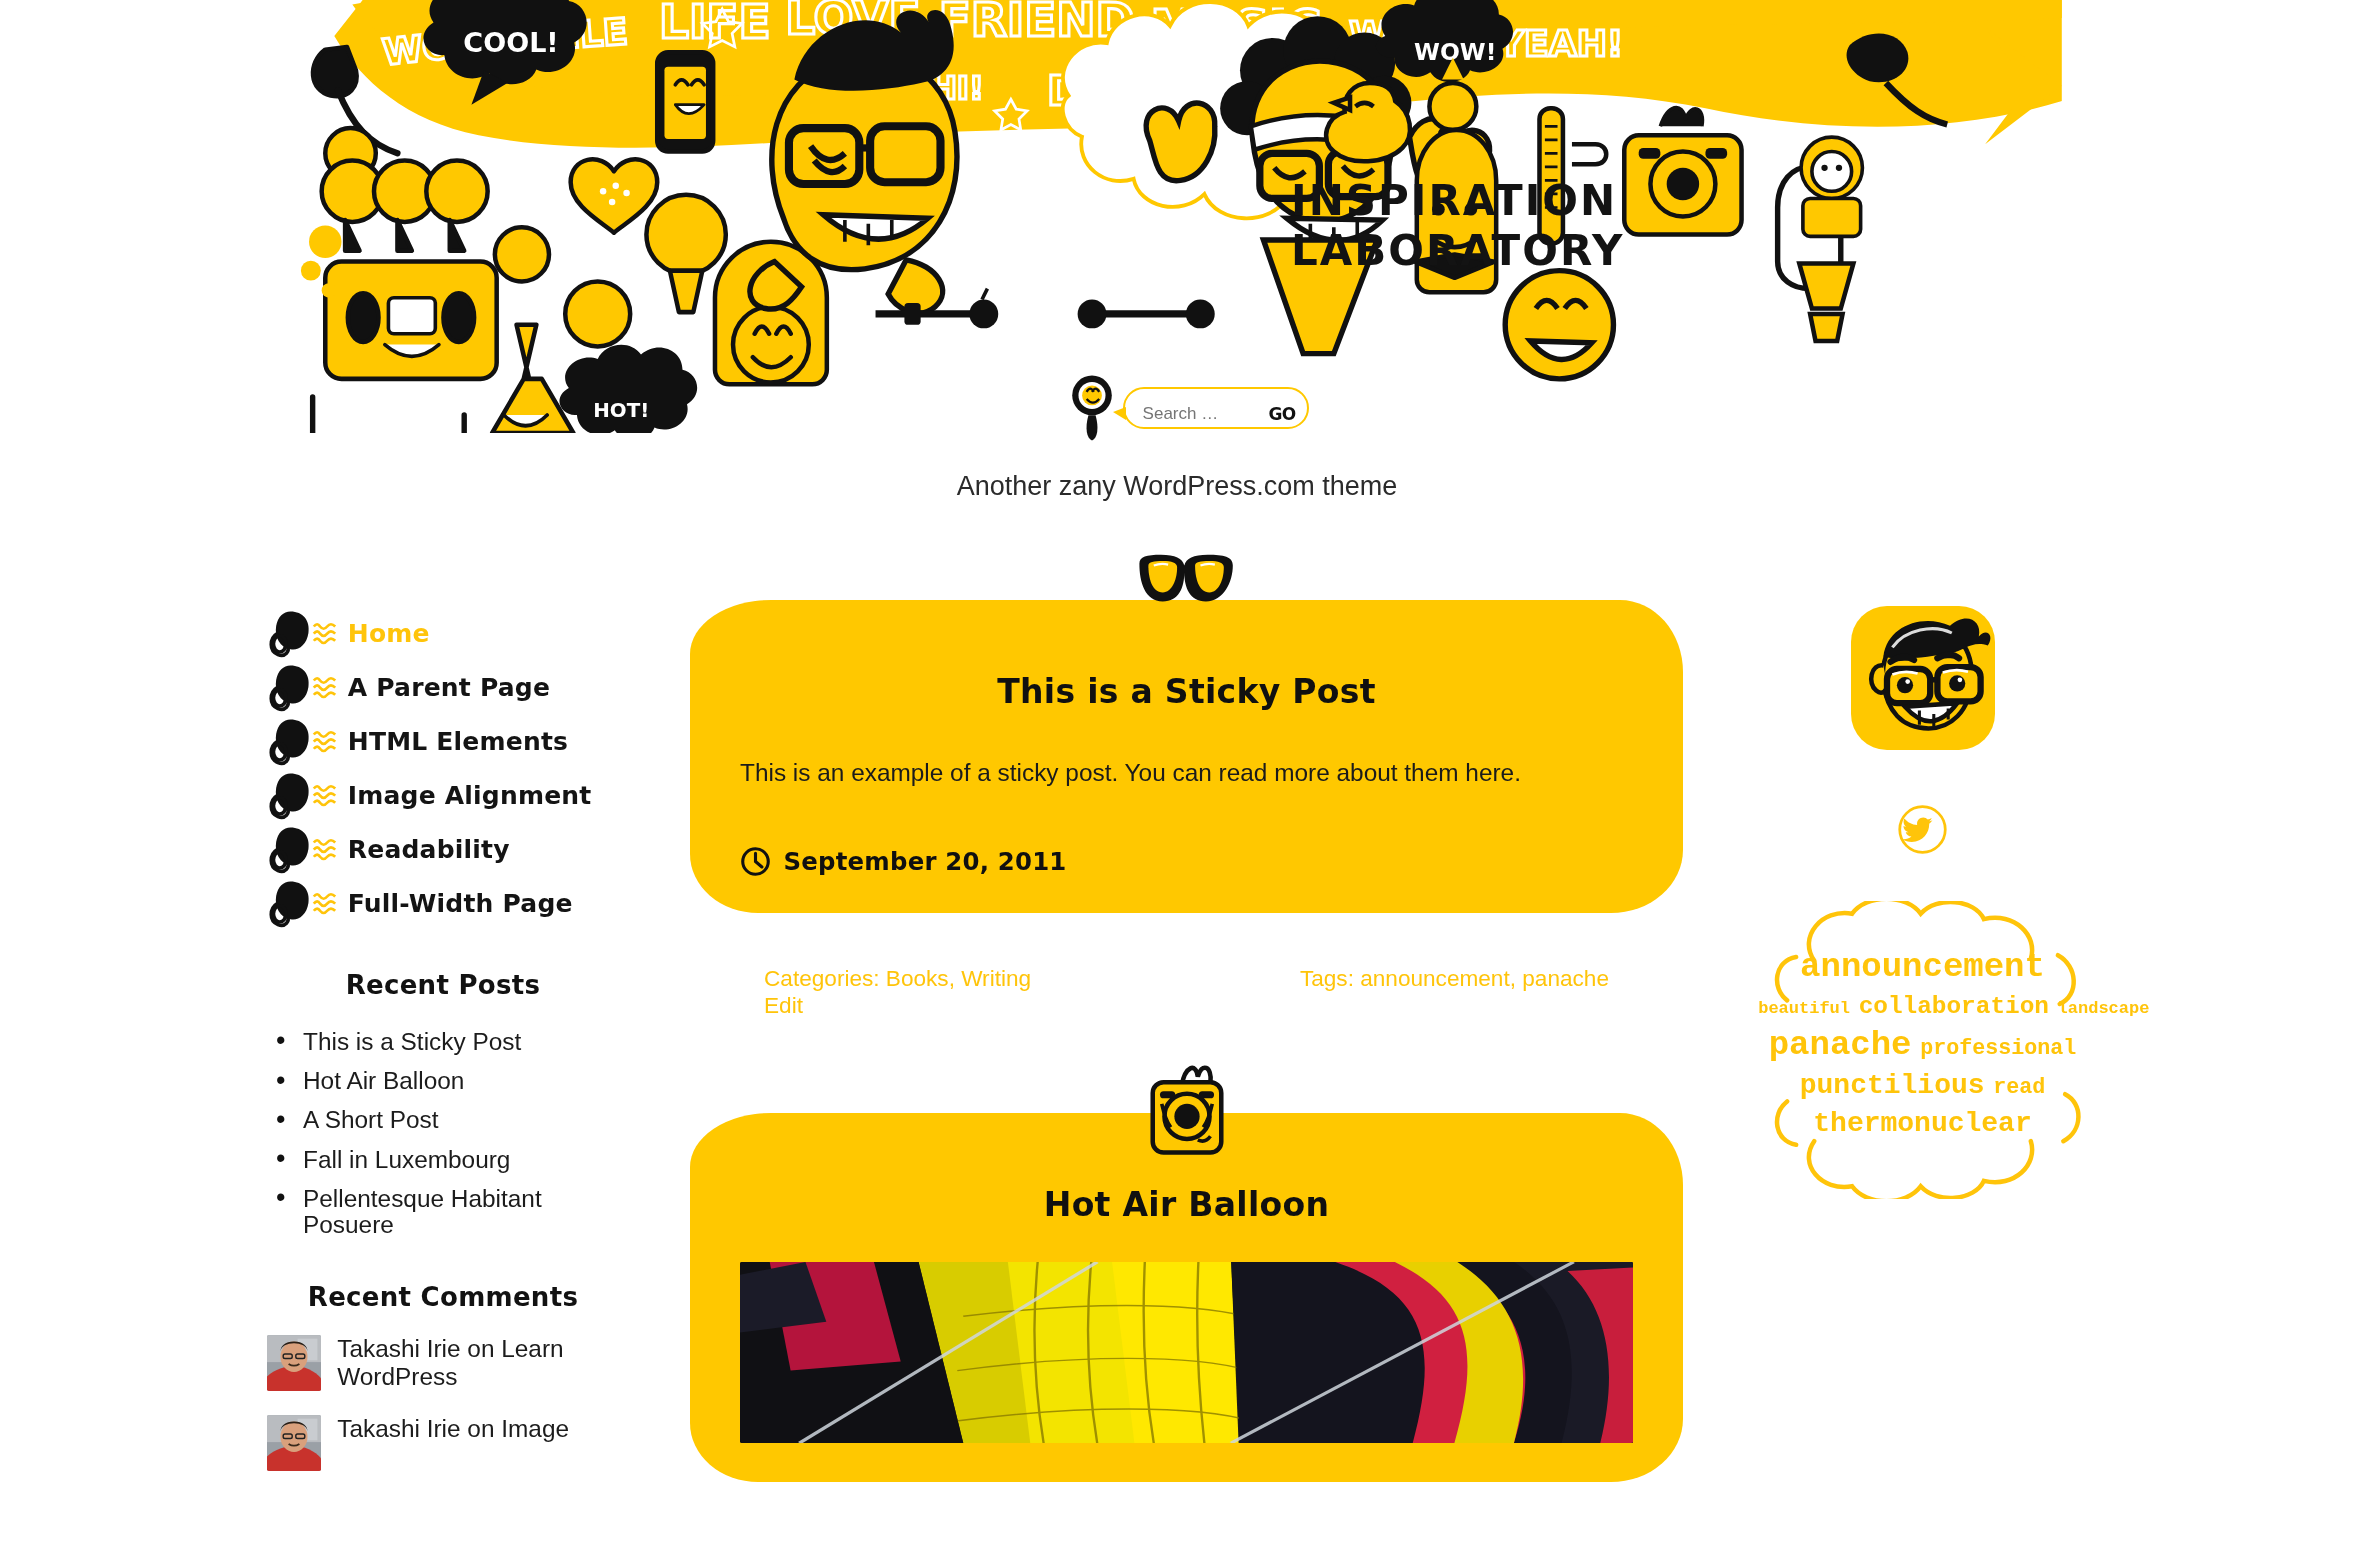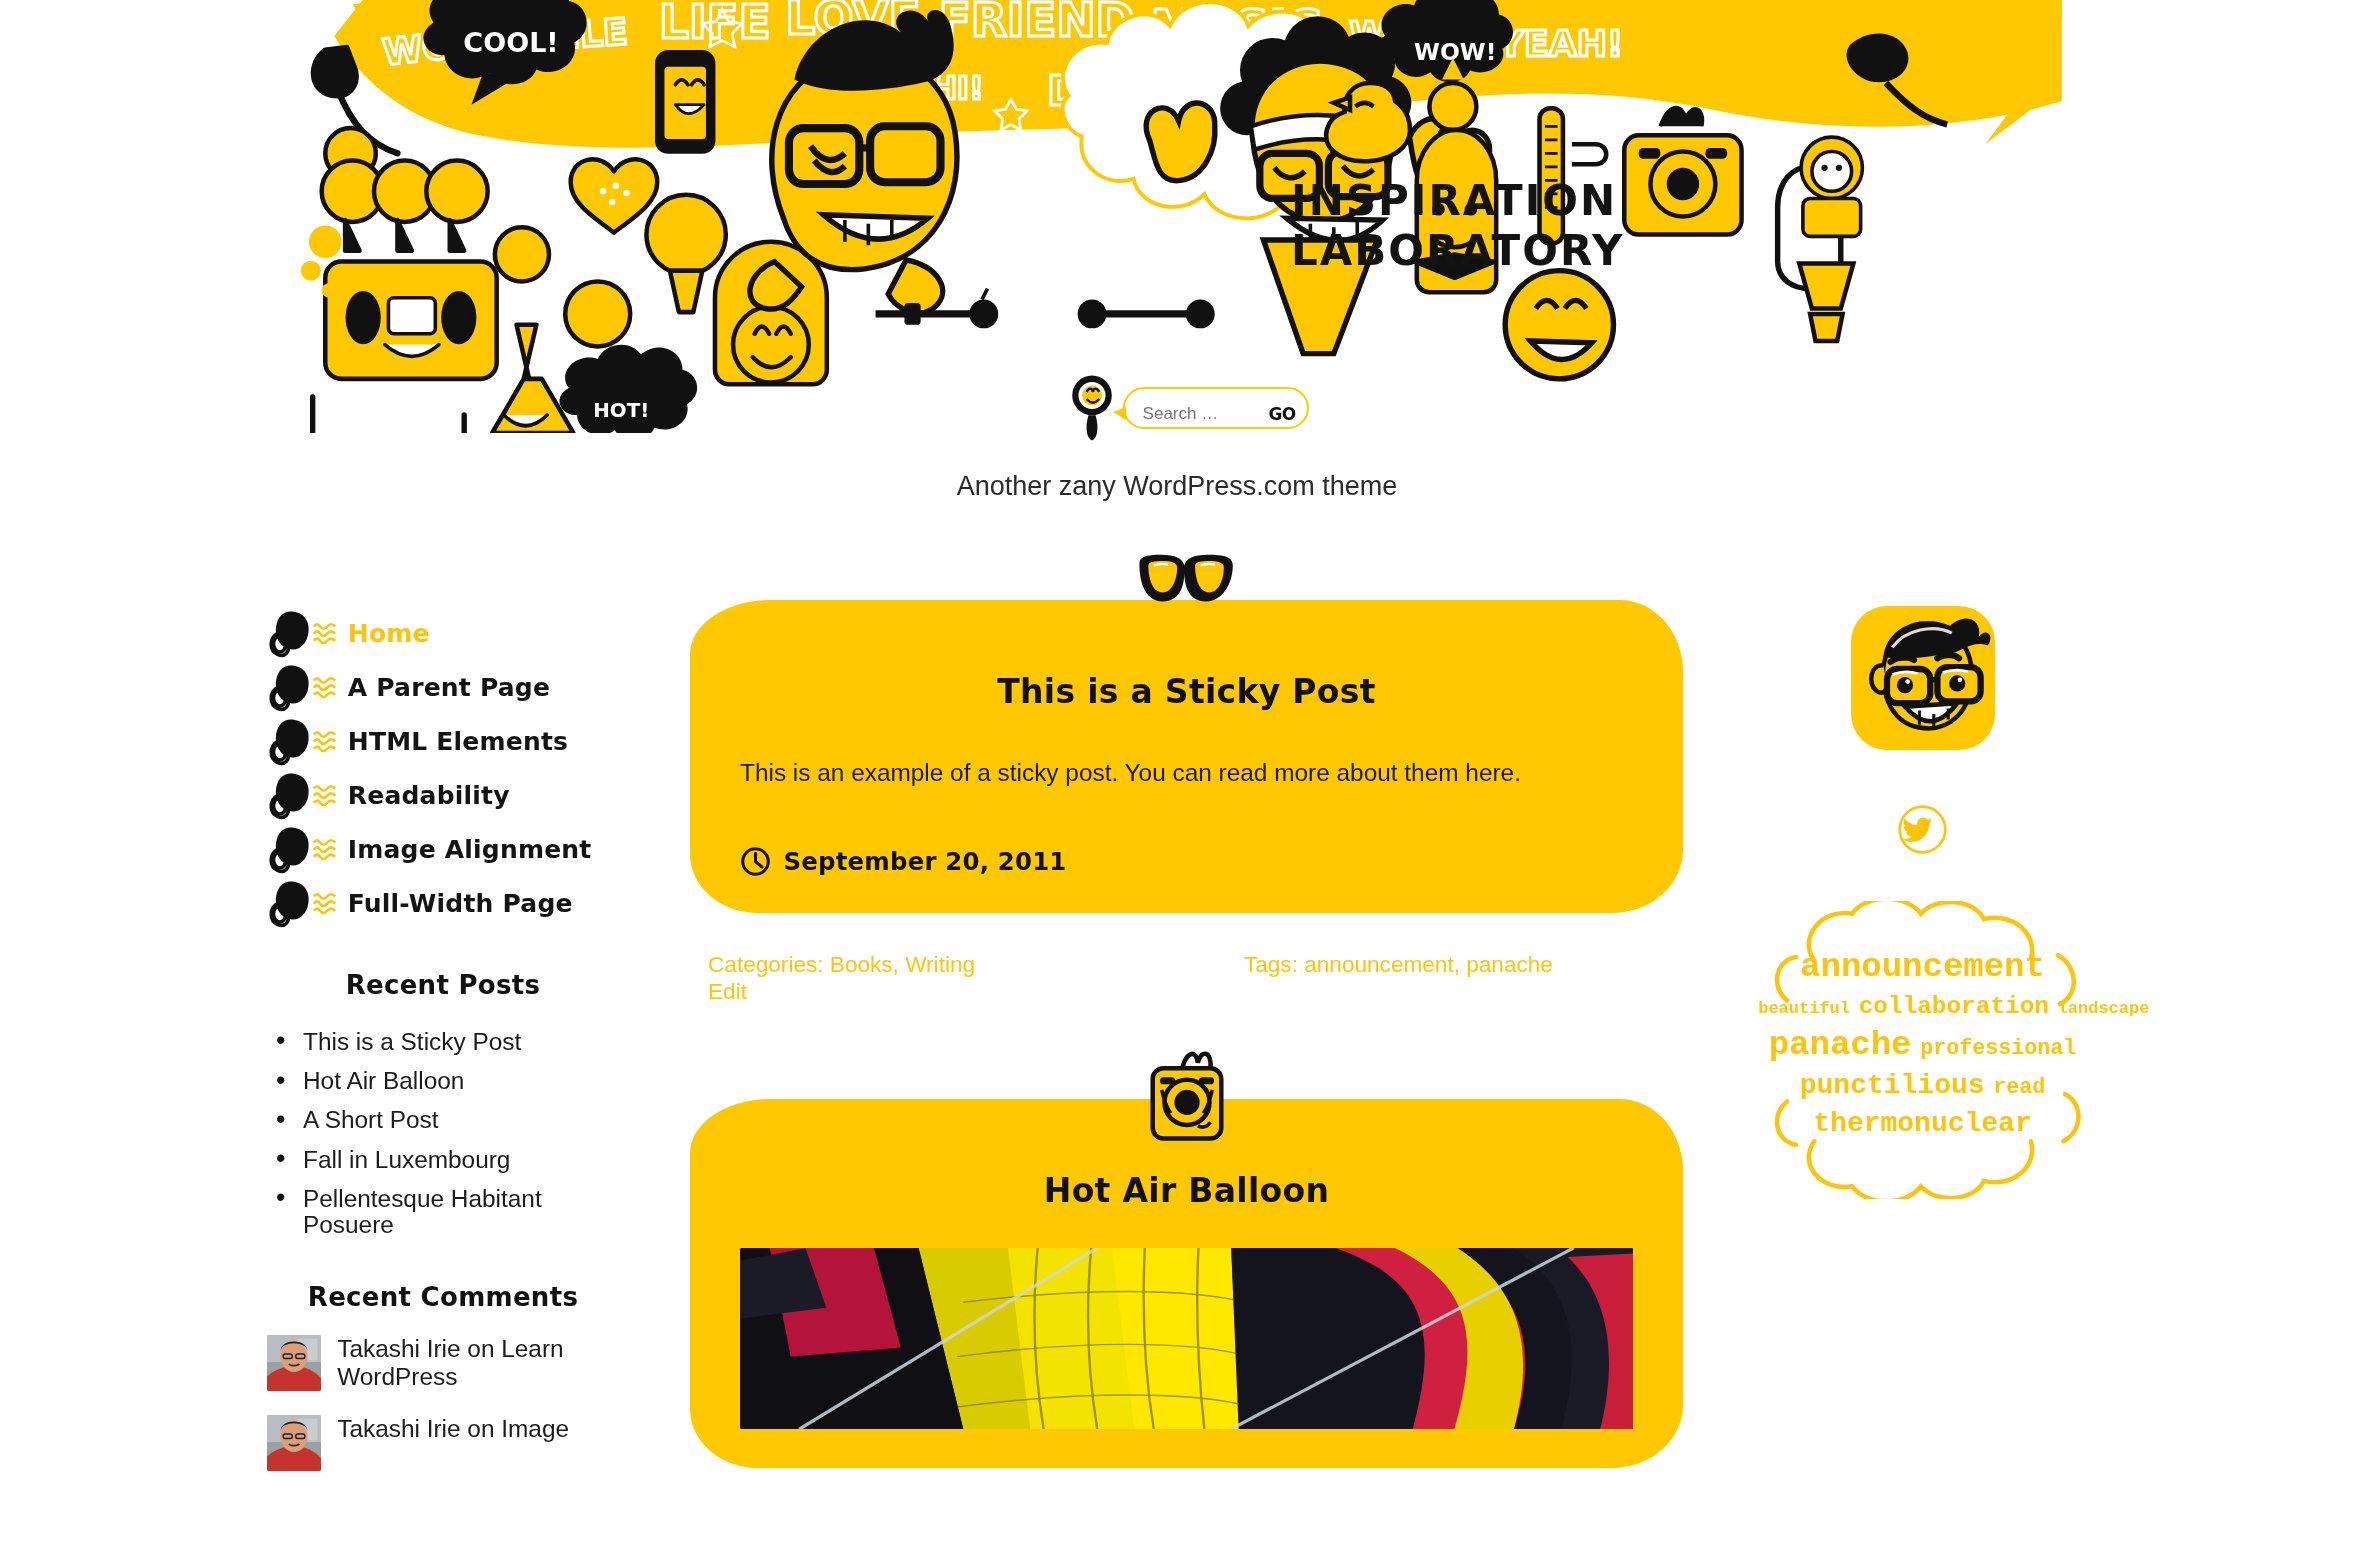--- a/index.html
+++ b/index.html
@@ -140,22 +140,22 @@
   }
   .post-meta { display: flex; align-items: center; margin-top: 56px; }
   .clock-icon { width: 31px; height: 31px; margin-right: 12.6px; flex: 0 0 auto;}
   .post-date {
     font-family: "DejaVu Sans", sans-serif;
     font-weight: 700; font-size: 24.4px; color: #101010;
     letter-spacing: 0.2px;
   }
 
   .post-footer {
-    display: flex; justify-content: flex-start;
-    margin-top: 38px; padding: 0 18px;
+    display: flex; justify-content: center;
+    margin-top: 52px; padding: 0 18px;
   }
   .footer-left { width: 56%; }
   .footer-right { text-align: left; }
   .meta-link {
     font-family: "Liberation Sans", sans-serif;
     font-size: 22.6px; color: #FFC40A; line-height: 1.2;
     text-decoration: none; display: block;
   }
 
   .post-card-2 { margin-top: 94px; }
@@ -511,35 +511,35 @@
         <svg class="nav-pin" viewBox="0 0 52 58">
           <path d="M26,4 C40,4 48,14 46,28 C44,42 34,48 26,46 C14,44 8,32 10,20 C12,10 18,4 26,4Z" fill="#111"></path>
           <path d="M12,28 C2,34 2,48 12,52 C20,55 26,48 22,42" fill="none" stroke="#111" stroke-width="4"></path>
           <ellipse cx="14" cy="40" rx="7" ry="9" fill="none" stroke="#111" stroke-width="4"></ellipse>
         </svg>
         <svg class="nav-squiggle" viewBox="0 0 28 26">
           <path d="M2,6 q4,-5 7,0 q4,5 8,0 q4,-5 9,0" fill="none" stroke="#FFC40A" stroke-width="3"></path>
           <path d="M2,14 q4,-5 7,0 q4,5 8,0 q4,-5 9,0" fill="none" stroke="#FFC40A" stroke-width="3"></path>
           <path d="M2,22 q4,-5 7,0 q4,5 8,0 q4,-5 9,0" fill="none" stroke="#FFC40A" stroke-width="3"></path>
         </svg>
-        <span class="nav-label">Readability</span>
+        <span class="nav-label">Image Alignment</span>
       </li>
 
       <li class="nav-item">
         <svg class="nav-pin" viewBox="0 0 52 58">
           <path d="M26,4 C40,4 48,14 46,28 C44,42 34,48 26,46 C14,44 8,32 10,20 C12,10 18,4 26,4Z" fill="#111"></path>
           <path d="M12,28 C2,34 2,48 12,52 C20,55 26,48 22,42" fill="none" stroke="#111" stroke-width="4"></path>
           <ellipse cx="14" cy="40" rx="7" ry="9" fill="none" stroke="#111" stroke-width="4"></ellipse>
         </svg>
         <svg class="nav-squiggle" viewBox="0 0 28 26">
           <path d="M2,6 q4,-5 7,0 q4,5 8,0 q4,-5 9,0" fill="none" stroke="#FFC40A" stroke-width="3"></path>
           <path d="M2,14 q4,-5 7,0 q4,5 8,0 q4,-5 9,0" fill="none" stroke="#FFC40A" stroke-width="3"></path>
           <path d="M2,22 q4,-5 7,0 q4,5 8,0 q4,-5 9,0" fill="none" stroke="#FFC40A" stroke-width="3"></path>
         </svg>
-        <span class="nav-label">Image Alignment</span>
+        <span class="nav-label">Readability</span>
       </li>
 
       <li class="nav-item">
         <svg class="nav-pin" viewBox="0 0 52 58">
           <path d="M26,4 C40,4 48,14 46,28 C44,42 34,48 26,46 C14,44 8,32 10,20 C12,10 18,4 26,4Z" fill="#111"></path>
           <path d="M12,28 C2,34 2,48 12,52 C20,55 26,48 22,42" fill="none" stroke="#111" stroke-width="4"></path>
           <ellipse cx="14" cy="40" rx="7" ry="9" fill="none" stroke="#111" stroke-width="4"></ellipse>
         </svg>
         <svg class="nav-squiggle" viewBox="0 0 28 26">
           <path d="M2,6 q4,-5 7,0 q4,5 8,0 q4,-5 9,0" fill="none" stroke="#FFC40A" stroke-width="3"></path>

